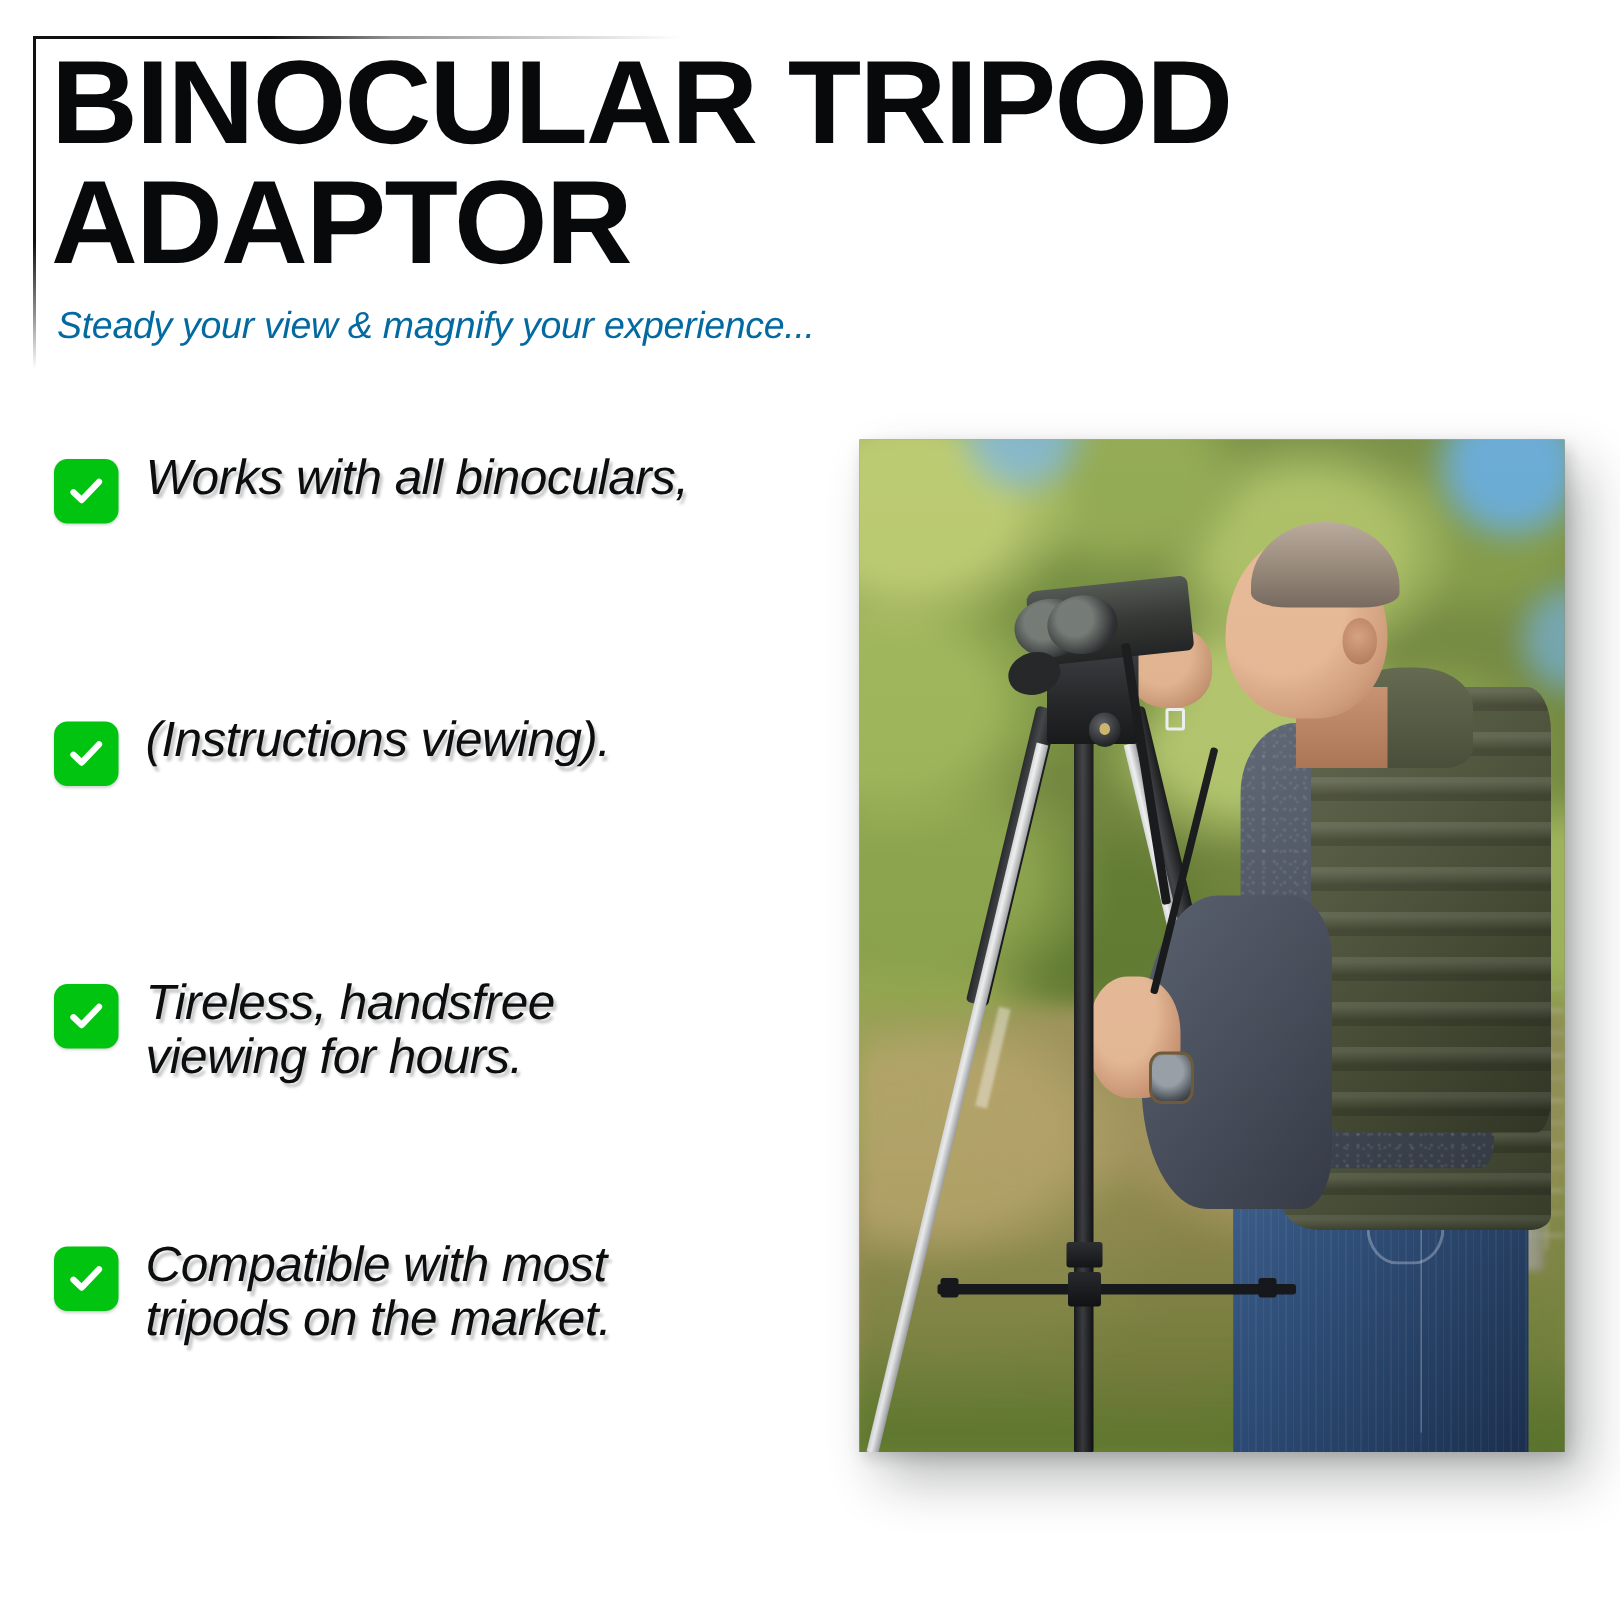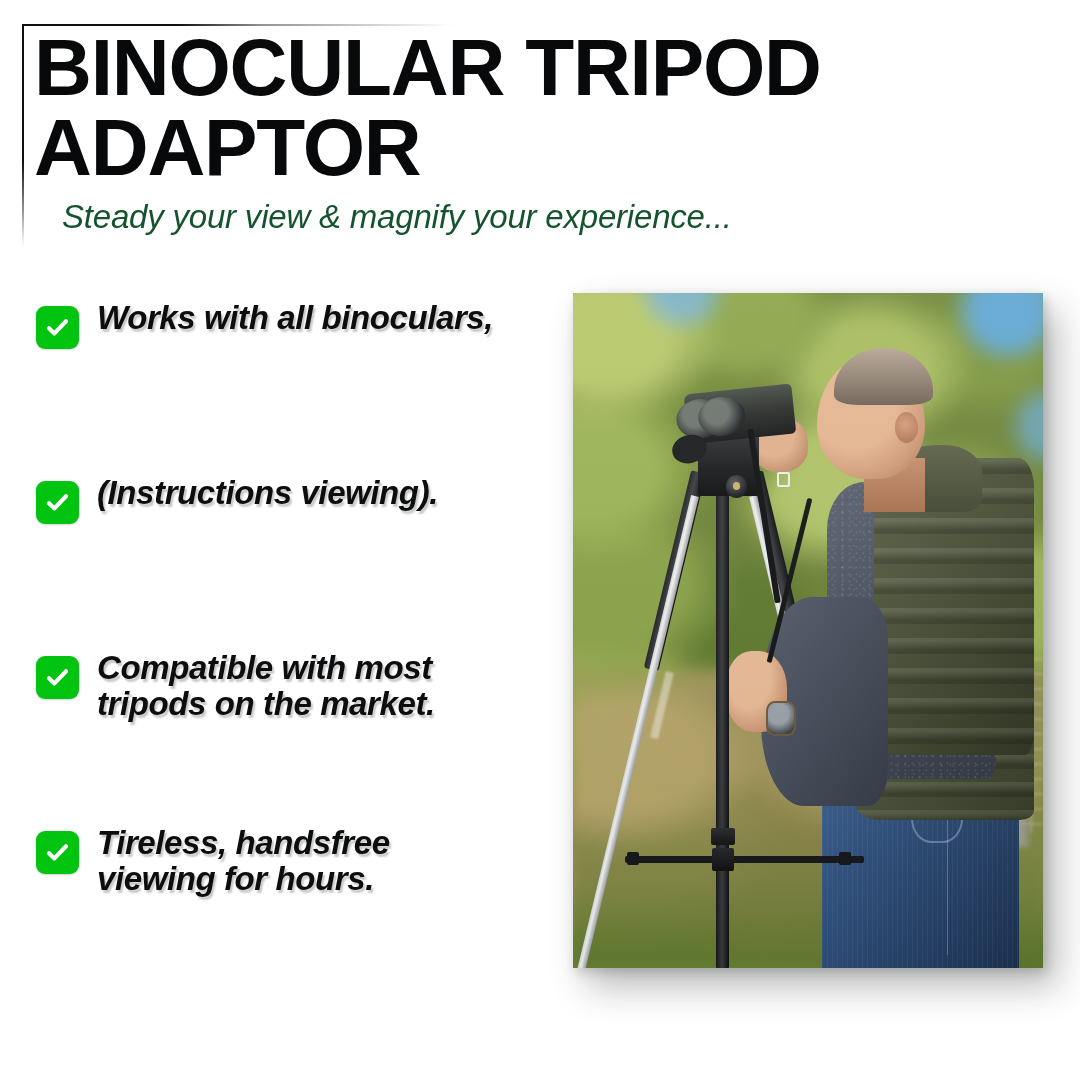--- a/index.html
+++ b/index.html
@@ -61,26 +61,25 @@
     transform-origin: left center;
   }
 
   .subtitle {
     position: absolute;
     left: 38px;
     top: 197px;
     font-family: "Liberation Sans", sans-serif;
     font-style: italic;
     font-weight: normal;
-    font-size: 33px;
+    font-size: 25px;
     line-height: 40px;
     letter-spacing: -0.2px;
-    color: #14532d;
+    color: #0369a1;
     white-space: nowrap;
-    margin-left: 24px;
   }
 
   
   .benefits {
     position: absolute;
     left: 36px;
     top: 300px;
     width: 510px;
   }
   .benefit {
@@ -100,21 +99,21 @@
     align-items: center;
     justify-content: center;
     box-shadow: 0 1px 2px rgba(0,0,0,0.18);
   }
   .check-box svg { display: block; }
 
   .benefit-text {
     margin-left: 18px;
     font-family: "Liberation Sans", sans-serif;
     font-style: italic;
-    font-weight: bold;
+    font-weight: normal;
     font-size: 33px;
     line-height: 36px;
     letter-spacing: -0.4px;
     color: #0b0d0e;
     text-shadow: 2px 3px 2px rgba(0,0,0,0.22);
     max-width: 440px;
   }
   .benefit-text .l2 { display: block; }
 
   
@@ -598,34 +597,34 @@
       </span>
     </div>
 
     <div class="benefit">
       <span class="check-box">
         <svg width="27" height="27" viewBox="0 0 27 27" aria-hidden="true">
           <path d="M5 14.2 L10.4 19.4 L22 7.2" fill="none" stroke="#ffffff" stroke-width="4.2" stroke-linecap="round" stroke-linejoin="round"></path>
         </svg>
       </span>
       <span class="benefit-text">
-        <span>Compatible with most</span>
-        <span class="l2">tripods on the market.</span>
+        <span>Tireless, handsfree</span>
+        <span class="l2">viewing for hours.</span>
       </span>
     </div>
 
     <div class="benefit">
       <span class="check-box">
         <svg width="27" height="27" viewBox="0 0 27 27" aria-hidden="true">
           <path d="M5 14.2 L10.4 19.4 L22 7.2" fill="none" stroke="#ffffff" stroke-width="4.2" stroke-linecap="round" stroke-linejoin="round"></path>
         </svg>
       </span>
       <span class="benefit-text">
-        <span>Tireless, handsfree</span>
-        <span class="l2">viewing for hours.</span>
+        <span>Compatible with most</span>
+        <span class="l2">tripods on the market.</span>
       </span>
     </div>
 
   </div>
 
   <div class="photo-wrap">
     <div class="photo">
       <div class="foliage"></div>
       <div class="ground"></div>
       <div class="fence-mesh"></div>

